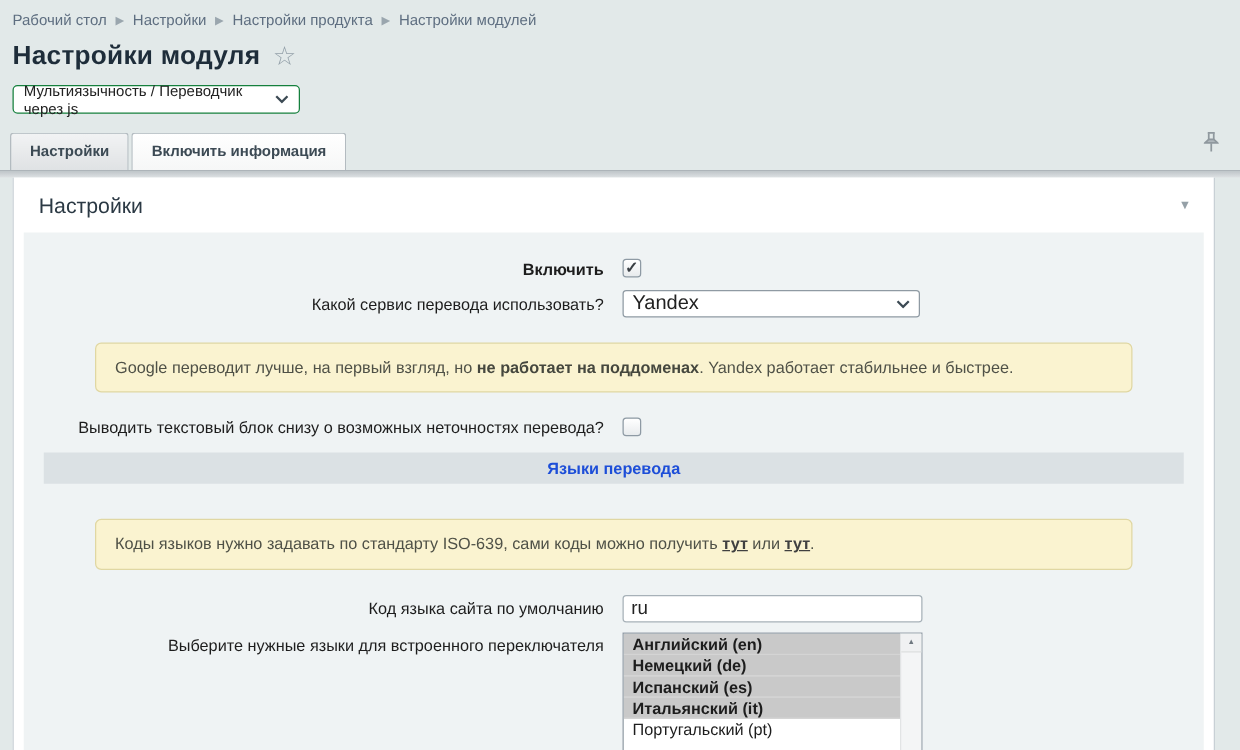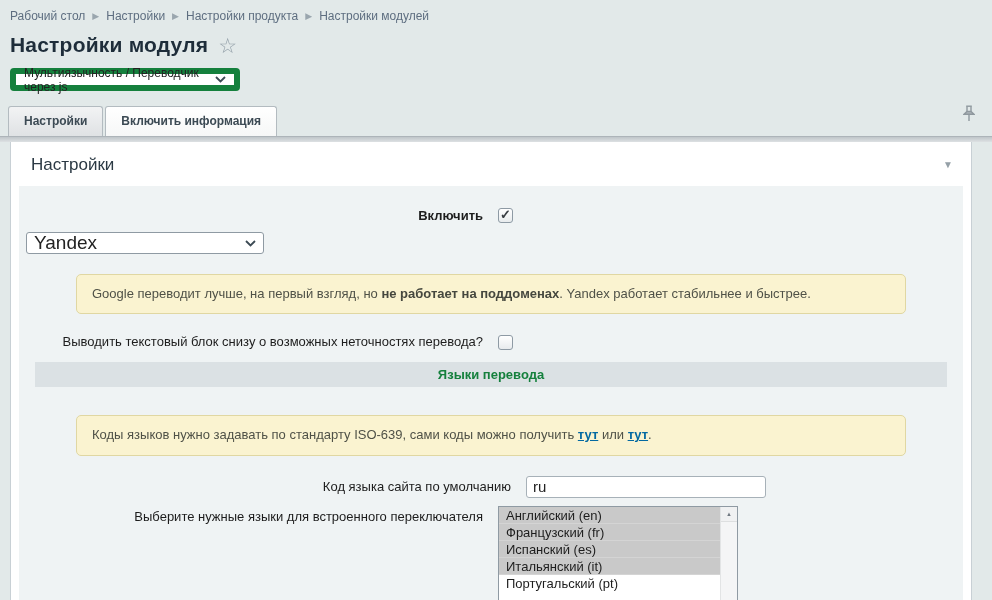--- a/index.html
+++ b/index.html
@@ -18,21 +18,21 @@
   .breadcrumb .sep { color:#9aa6ae; font-size:9px; margin:0 7px; vertical-align:1px; }
 
   
   .title-row { display:flex; align-items:center; padding:10px 0 0 10px; }
   .title-row h1 { margin:0; font-size:21px; font-weight:bold; color:#1e2d3a; letter-spacing:0.2px; }
   .star { font-size:21px; color:#93a0a9; margin-left:10px; line-height:1; cursor:pointer; }
 
   
   .module-select {
     margin:11px 0 0 10px; width:230px; height:23px;
-    background:#fff; border:6px solid #15803d; border-radius:4px;
+    background:#fff; border:1px solid #15803d; border-radius:4px;
     display:flex; align-items:center; justify-content:space-between;
     padding:0 8px; font-size:12px; color:#222; cursor:pointer;
   }
 
   
   .tabs-row { display:flex; margin:16px 0 0 8px; align-items:flex-end; height:29px; }
   .tab {
     border:1px solid #b3bbc0; border-bottom:none; border-radius:3px 3px 0 0;
     padding:7px 15px 8px; font-size:12px; font-weight:bold; color:#3c4a54;
     margin-right:2px; cursor:pointer;
@@ -67,54 +67,54 @@
     position:relative; vertical-align:middle; cursor:pointer;
   }
   .checkbox.checked::after {
     content:"✓"; position:absolute; left:1px; top:-2px;
     font-size:13px; font-weight:bold; color:#3a3f44;
   }
 
   .select-box {
     width:238px; height:22px; background:#fff; border:1px solid #8f9aa3;
     border-radius:3px; display:flex; align-items:center; justify-content:space-between;
-    padding:0 7px; font-size:19px; cursor:pointer;
+    padding:0 7px; font-size:16px; cursor:pointer;
   }
   .chev { flex:none; }
 
   .text-input {
     width:240px; height:22px; border:1px solid #a7b1b8; border-radius:3px;
     padding:0 6px; font-size:15px; font-family:"Liberation Sans", sans-serif;
     color:#222; background:#fff; outline:none;
   }
 
   .note {
     width:830px; margin:20px auto 18px;
     background:#faf3d0; border:1px solid #e0d7a2; border-radius:5px;
     padding:11px 15px; font-size:13px; color:#4f5147; line-height:1.25;
   }
   .note b { color:#45473e; }
-  .note a { color:#0369a1; font-weight:bold; text-decoration:underline; cursor:pointer; }
+  .note a { color:#404040; font-weight:bold; text-decoration:underline; cursor:pointer; }
 
   .lang-header {
     margin:12px 16px 12px; height:25px; background:#dbe1e4;
-    text-align:center; line-height:25px; font-size:13px; font-weight:bold; color:#15803d;
+    text-align:center; line-height:25px; font-size:13px; font-weight:bold; color:#1d4ed8;
   }
   .note.second { margin-top:28px; }
 
-  .row.input-row { margin-top:20px;padding-left:28px; }
+  .row.input-row { margin-top:20px; }
   .row.list-row { margin-top:7px; margin-bottom:0; }
 
   .listbox {
     position:relative; width:240px; height:140px;
     background:#fff; border:1px solid #8f9aa3;
   }
   .lb-options { position:absolute; left:0; top:0; right:17px; bottom:0; overflow:hidden; }
   .lb-option { padding:2px 7px; font-size:13px; line-height:13px; color:#1d1d1d; white-space:nowrap; cursor:default; }
-  .lb-option.selected { background:#c9c9c9; border-bottom:1px solid #d4d4d4; padding-bottom:1px; }
+  .lb-option.selected { background:#c9c9c9; border-bottom:1px solid #d4d4d4; padding-bottom:1px;font-weight:bold; }
   .lb-scrollbar {
     position:absolute; top:0; right:0; bottom:0; width:17px;
     background:#f4f5f6; border-left:1px solid #e2e4e5;
   }
   .lb-up {
     height:15px; background:#f0f1f2; border-bottom:1px solid #dddfe0;
     text-align:center; font-size:6px; line-height:15px; color:#6f7880; cursor:pointer;
   }
 </style>
 </head>
@@ -160,20 +160,21 @@
     </div>
 
     <div class="form-area">
 
       <div class="row">
         <label class="lbl bold">Включить</label>
         <div class="ctrl"><span class="checkbox checked"></span></div>
       </div>
 
       <div class="row">
+        <label class="lbl">Какой сервис перевода использовать?</label>
         <div class="ctrl">
           <div class="select-box">
             <span>Yandex</span>
             <svg class="chev" width="11" height="7" viewBox="0 0 11 7">
                 <path d="M1 1 L5.5 5.5 L10 1" fill="none" stroke="#3c4a54" stroke-width="1.8"></path>
               </svg>
           </div>
         </div>
       </div>
 
@@ -198,21 +199,21 @@
           <input class="text-input" type="text" value="ru" style="">
         </div>
       </div>
 
       <div class="row top list-row">
         <label class="lbl">Выберите нужные языки для встроенного переключателя</label>
         <div class="ctrl">
           <div class="listbox">
             <div class="lb-options">
                 <div class="lb-option selected">Английский (en)</div>
-                <div class="lb-option selected">Французский (fr)</div>
+                <div class="lb-option selected">Немецкий (de)</div>
                 <div class="lb-option selected">Испанский (es)</div>
                 <div class="lb-option selected">Итальянский (it)</div>
                 <div class="lb-option">Португальский (pt)</div>
               </div>
             <div class="lb-scrollbar">
               <div class="lb-up">▲</div>
             </div>
           </div>
         </div>
       </div>

